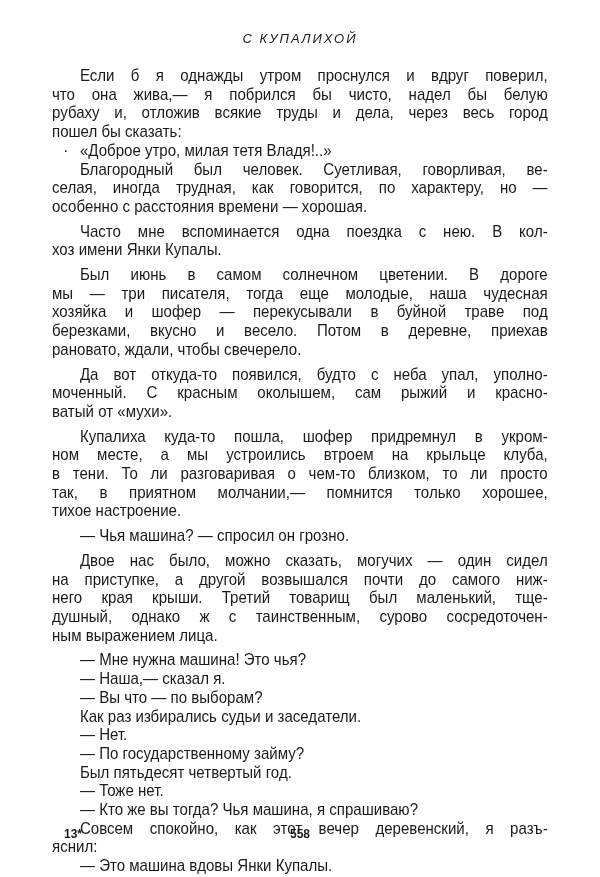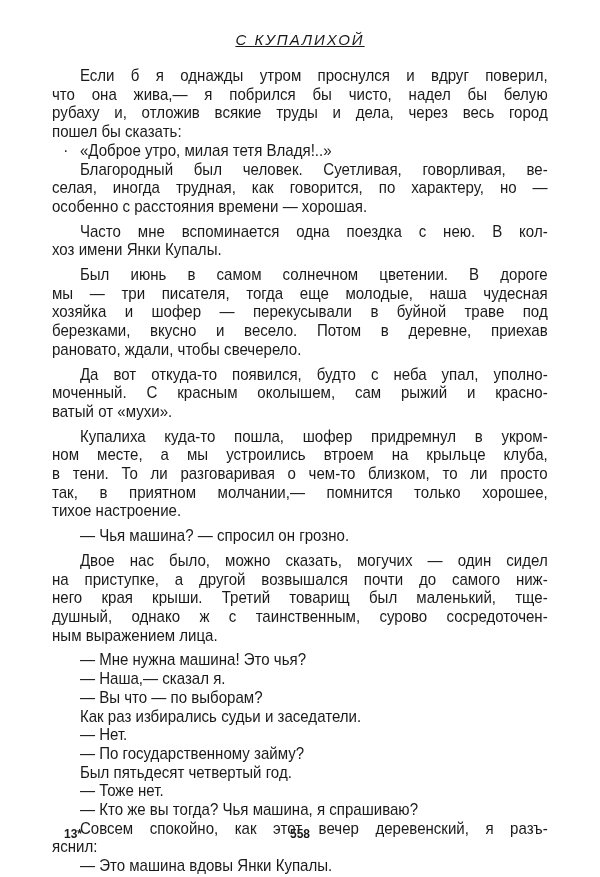--- a/index.html
+++ b/index.html
@@ -1,20 +1,20 @@
 <!DOCTYPE html>
 <html><head>
 <meta charset="utf-8">
 <style>
   html, body { margin: 0; padding: 0; background: #ffffff; }
   body { width: 600px; height: 877px; position: relative; overflow: hidden;
          font-family: "Liberation Sans Narrow", "Liberation Sans", sans-serif; color: #1a1a1a; }
   .page { position: absolute; left: 52px; top: 0; width: 496px; }
   .title { position: absolute; top: 31px; left: 0; width: 496px; text-align: center;
-           font-style: italic; font-size: 15px; letter-spacing: 2px; text-decoration: underline; }
+           font-style: italic; font-size: 13px; letter-spacing: 2px; }
   .body { position: absolute; top: 66px; left: 0; width: 496px;
           font-size: 16.2px; line-height: 18.7px; transform: scaleX(0.93); transform-origin: left top; width: 533px; }
   .line { display: block; text-align: justify; text-align-last: justify; white-space: nowrap; }
   .line.last { text-align-last: left; }
   .ind { padding-left: 30px; }
   .dot { position: absolute; left: -10px; }
   .footer { position: absolute; top: 827px; left: 0; width: 496px; font-size: 12px; font-weight: bold; }
   .sig { position: absolute; left: 12px; }
   .pnum { position: absolute; left: 0; width: 496px; text-align: center; }
 </style>

